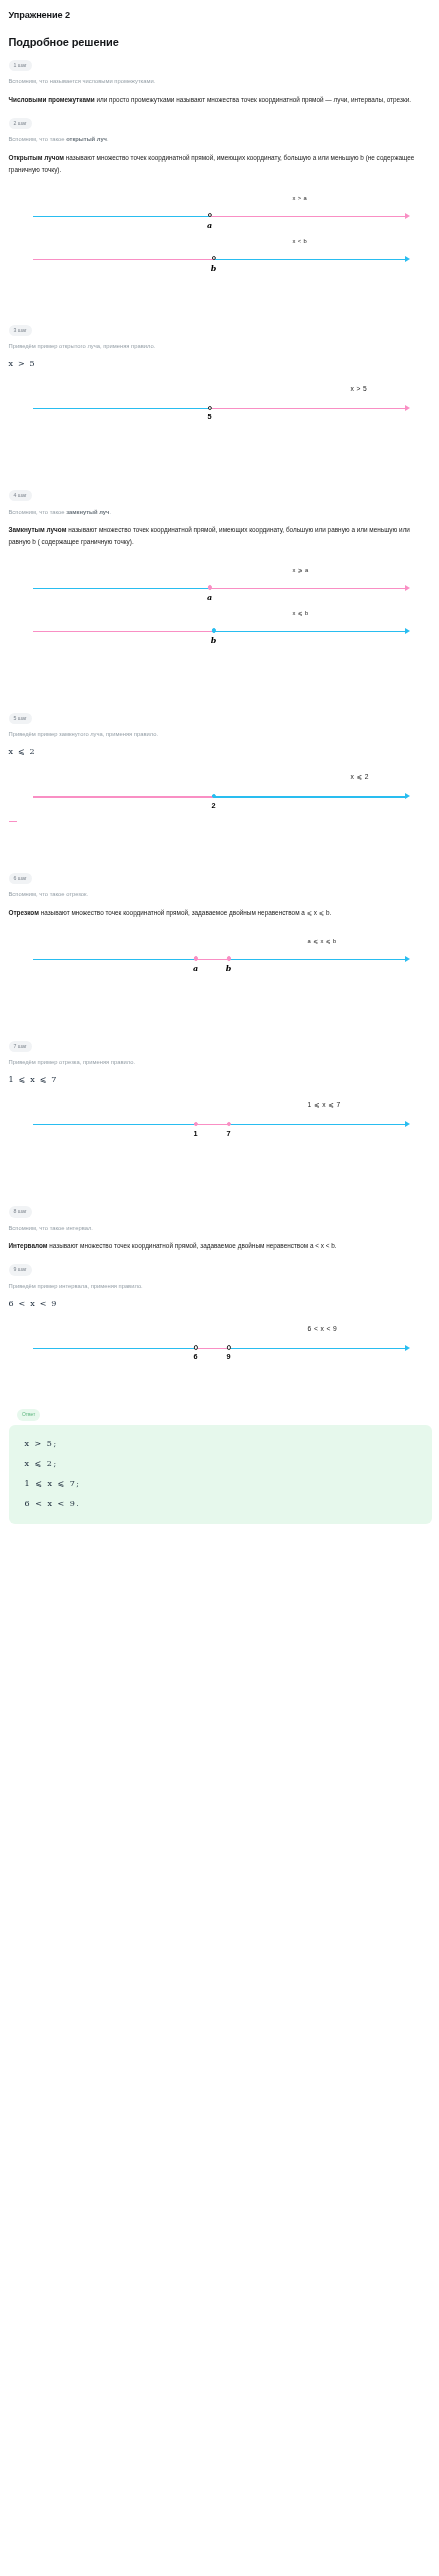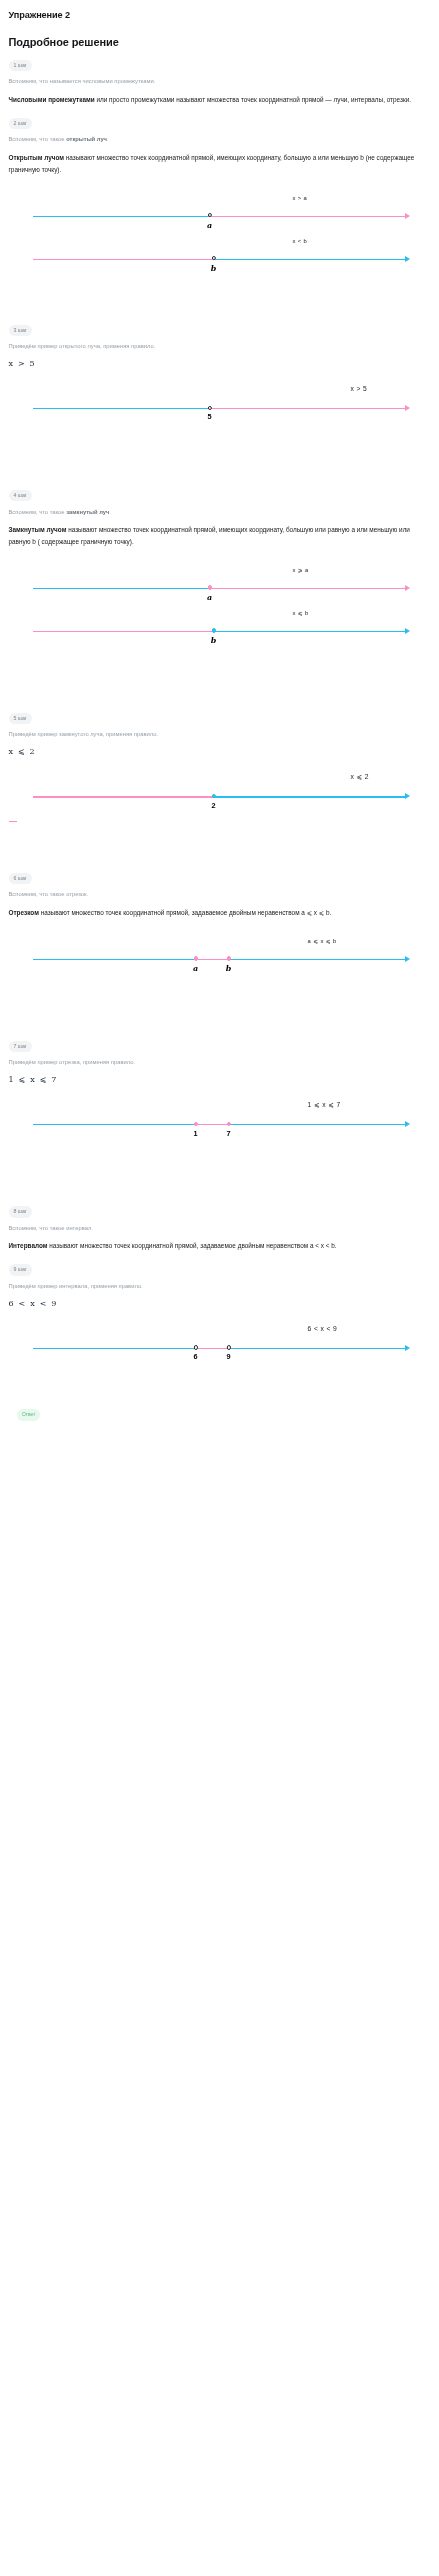--- a/index.html
+++ b/index.html
@@ -382,16 +382,22 @@
       <div class="dot open" style="left:187px;"></div>
       <div class="dot open" style="left:220px;"></div>
       <span class="tick-label num" style="left:187px;">6</span>
       <span class="tick-label num" style="left:220px;">9</span>
     </div>
   </div>
 
   
   <div class="answer-wrap">
     <div class="answer-chip">Ответ</div>
+    <div class="answer-box">
+      <div class="answer-line">x &gt; 5;</div>
+      <div class="answer-line">x ⩽ 2;</div>
+      <div class="answer-line">1 ⩽ x ⩽ 7;</div>
+      <div class="answer-line">6 &lt; x &lt; 9.</div>
+    </div>
   </div>
 
 </div>
 
 
 </body></html>

